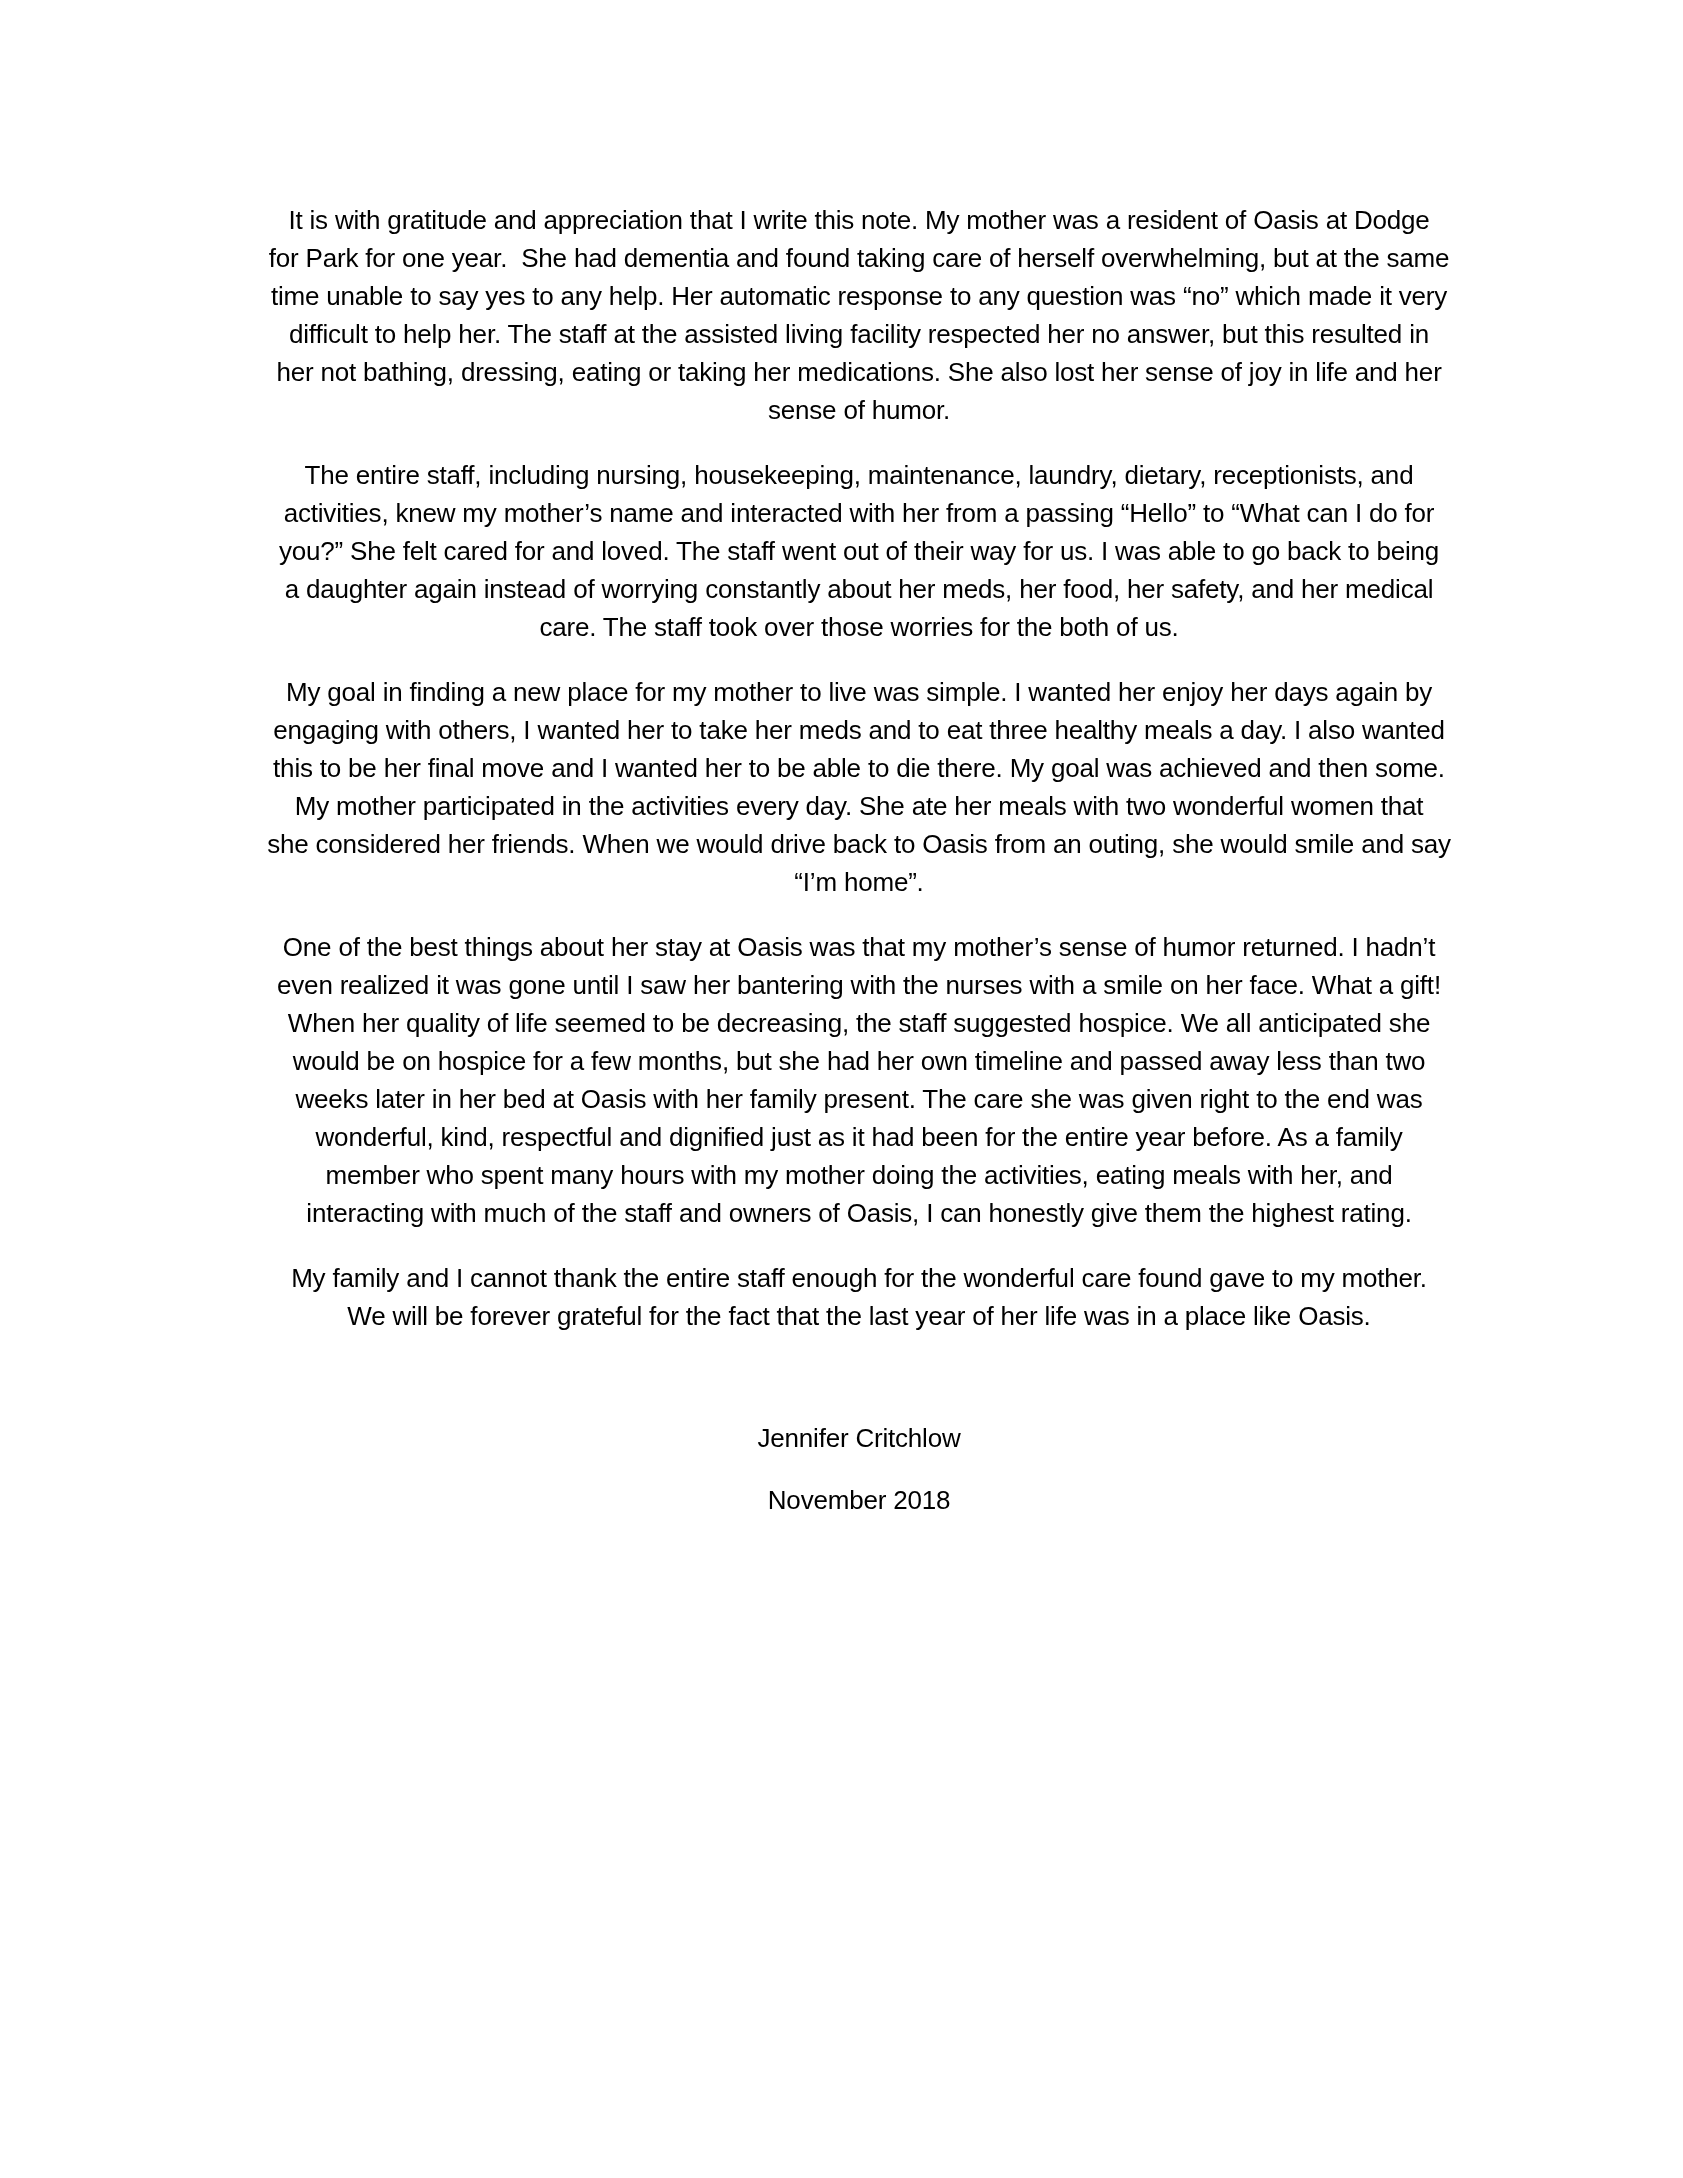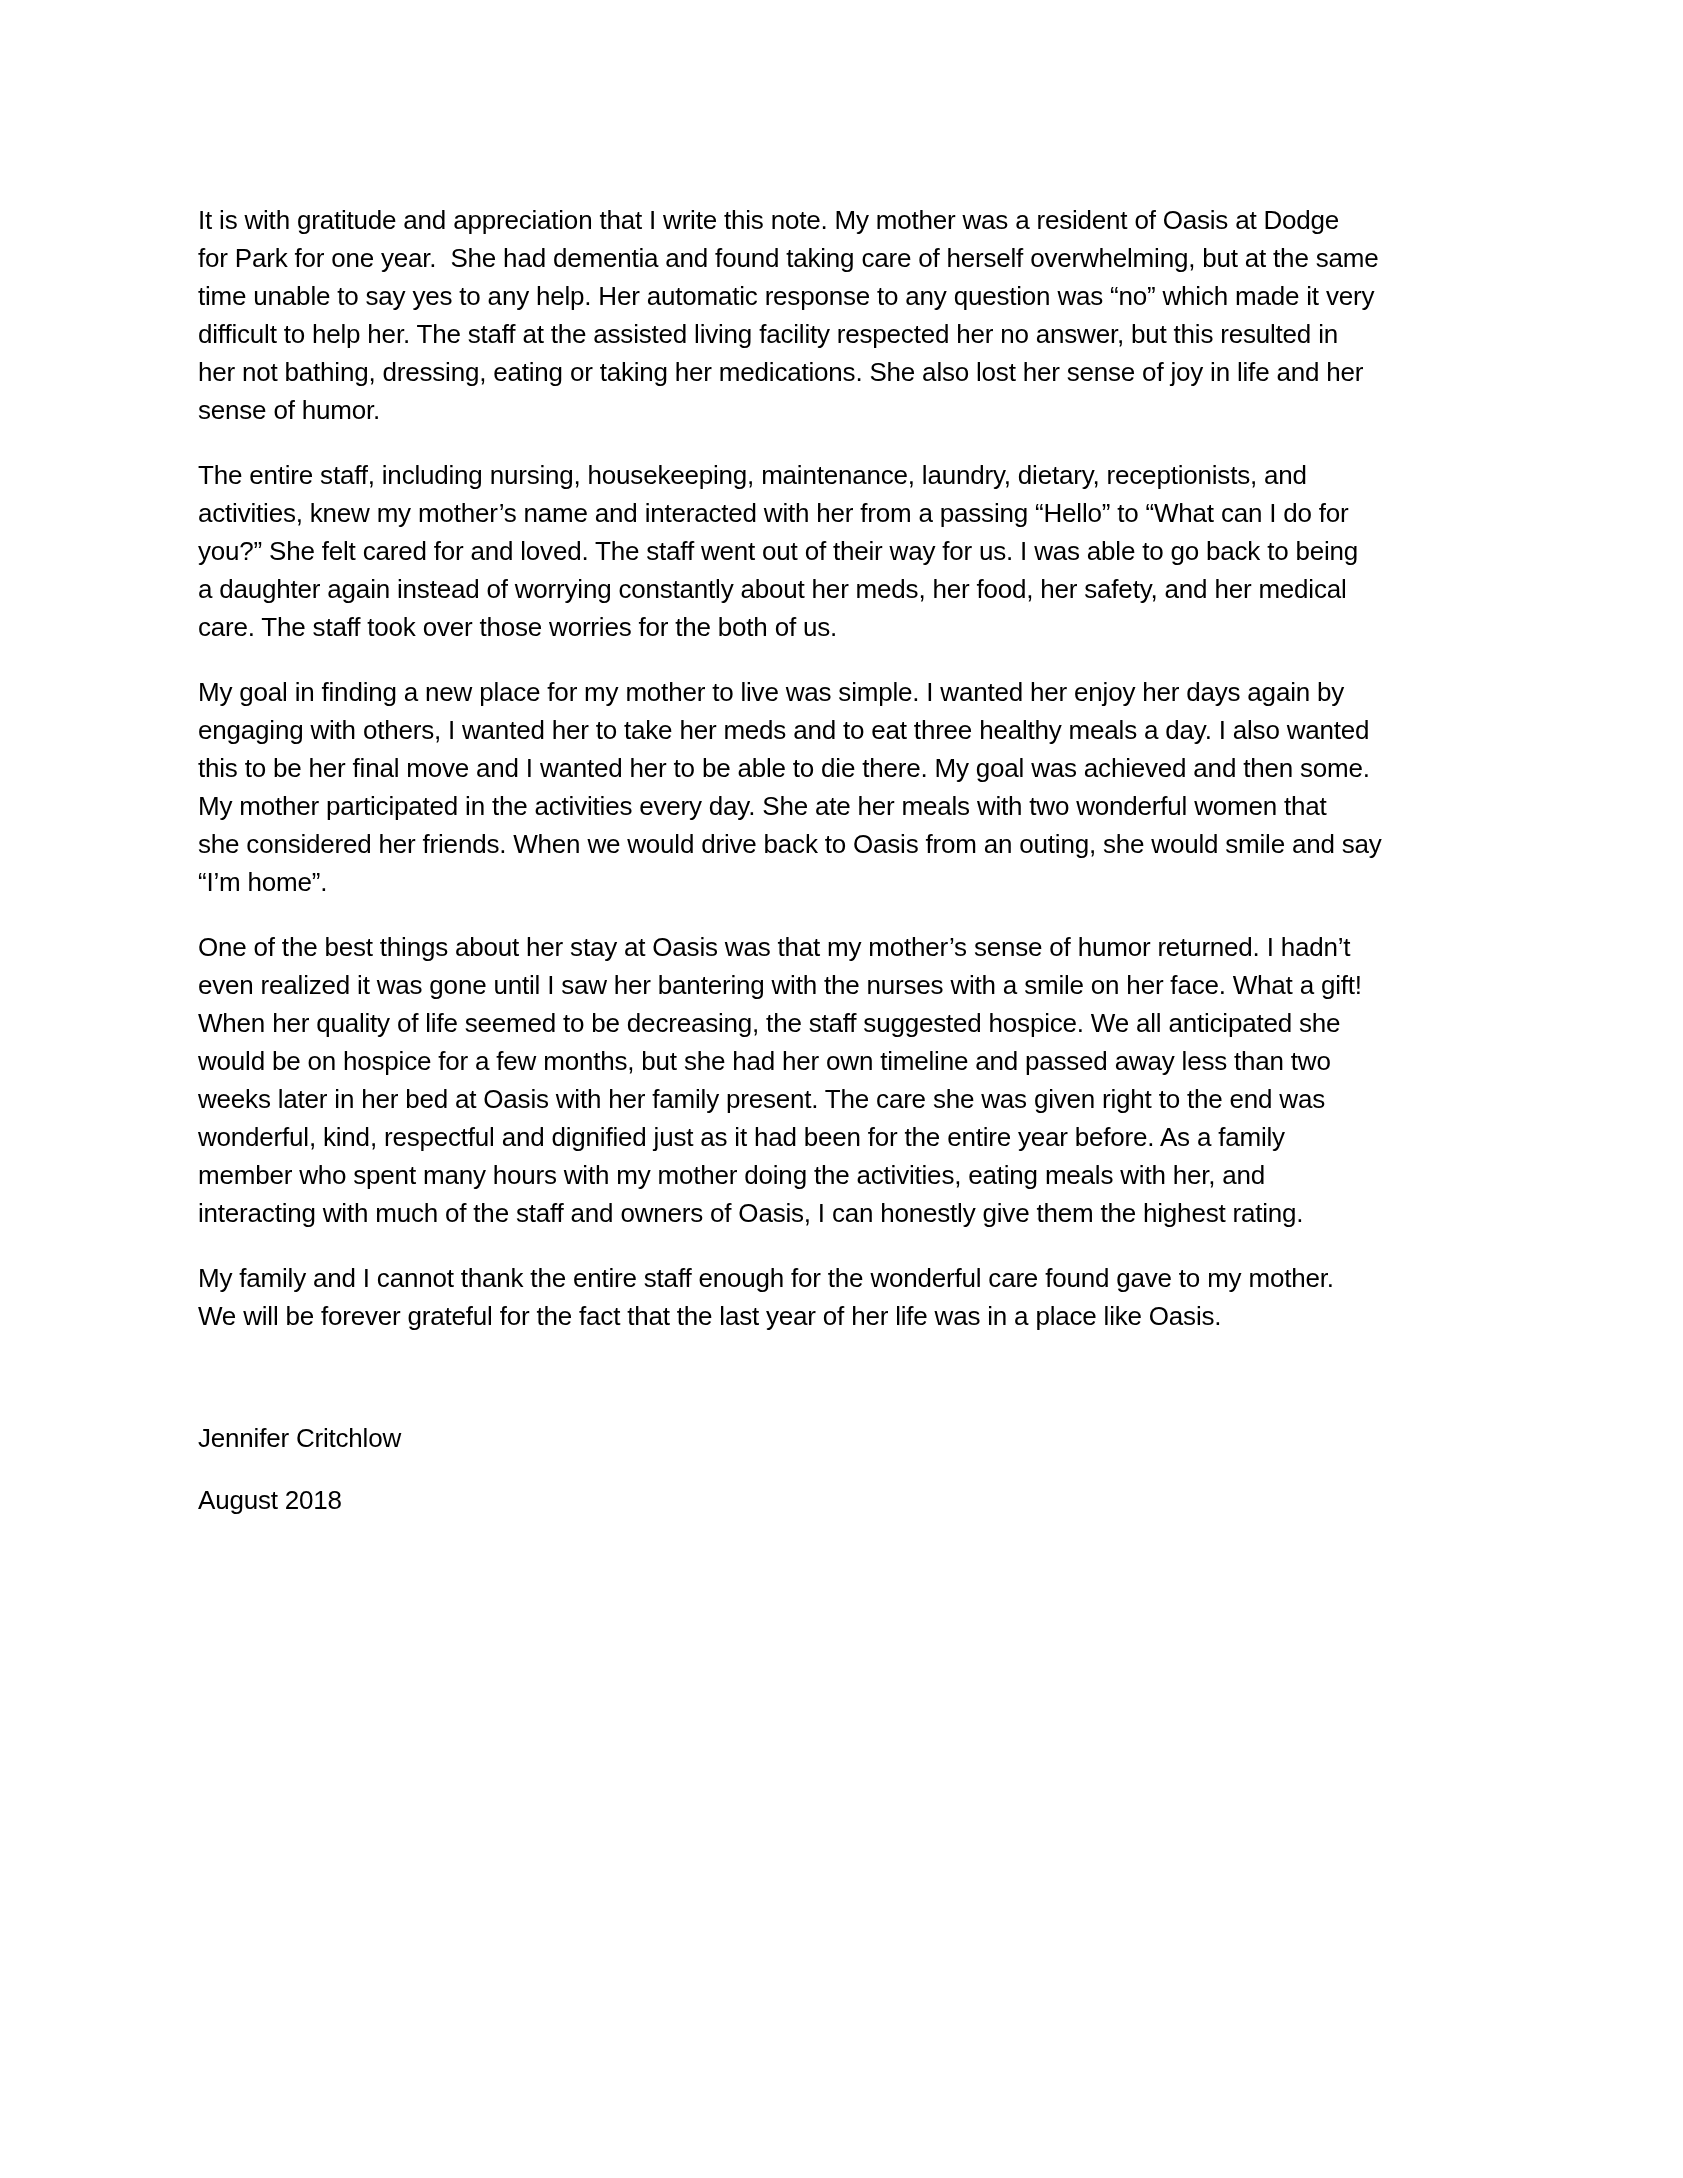--- a/index.html
+++ b/index.html
@@ -21,20 +21,21 @@
       width: 1322px;
       font-family: "Liberation Sans", sans-serif;
       font-size: 26px;
       line-height: 38px;
       letter-spacing: -0.2px;
       color: #000000;
     }
     .letter-body p {
       margin: 0 0 27px 0;
       white-space: pre-wrap;
+      text-align: center;
     }
     .sig-name {
       margin: 84px 0 0 0 !important;
     }
     .sig-date {
       margin: 24px 0 0 0 !important;
     }
   </style>
 </head>
 <body>
@@ -62,16 +63,16 @@
 even realized it was gone until I saw her bantering with the nurses with a smile on her face. What a gift!
 When her quality of life seemed to be decreasing, the staff suggested hospice. We all anticipated she
 would be on hospice for a few months, but she had her own timeline and passed away less than two
 weeks later in her bed at Oasis with her family present. The care she was given right to the end was
 wonderful, kind, respectful and dignified just as it had been for the entire year before. As a family
 member who spent many hours with my mother doing the activities, eating meals with her, and
 interacting with much of the staff and owners of Oasis, I can honestly give them the highest rating.</p>
     <p>My family and I cannot thank the entire staff enough for the wonderful care found gave to my mother.
 We will be forever grateful for the fact that the last year of her life was in a place like Oasis.</p>
     <p class="sig-name">Jennifer Critchlow</p>
-    <p class="sig-date">August 2018</p>
+    <p class="sig-date">November 2018</p>
   </div>
 </div>
 
 
 </body></html>

